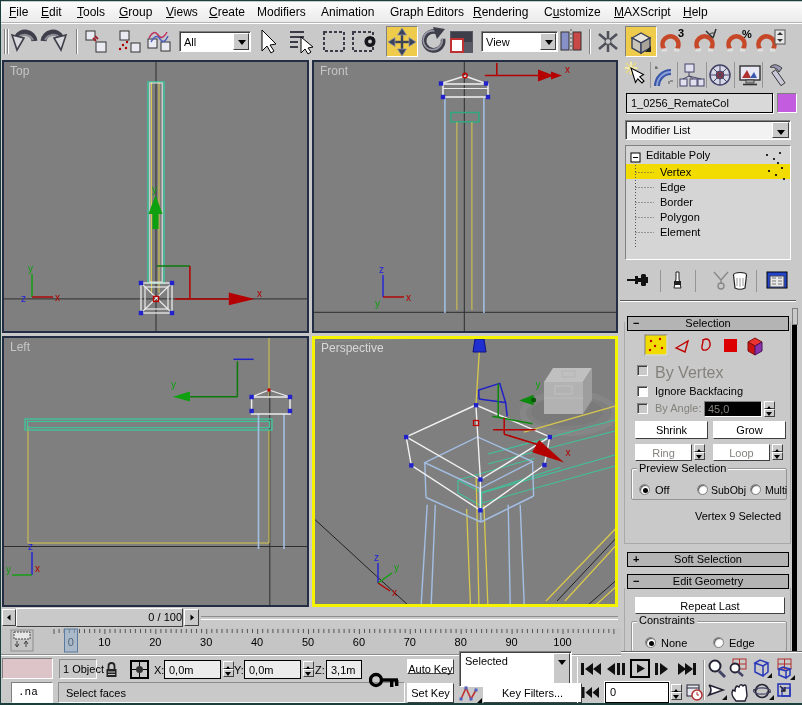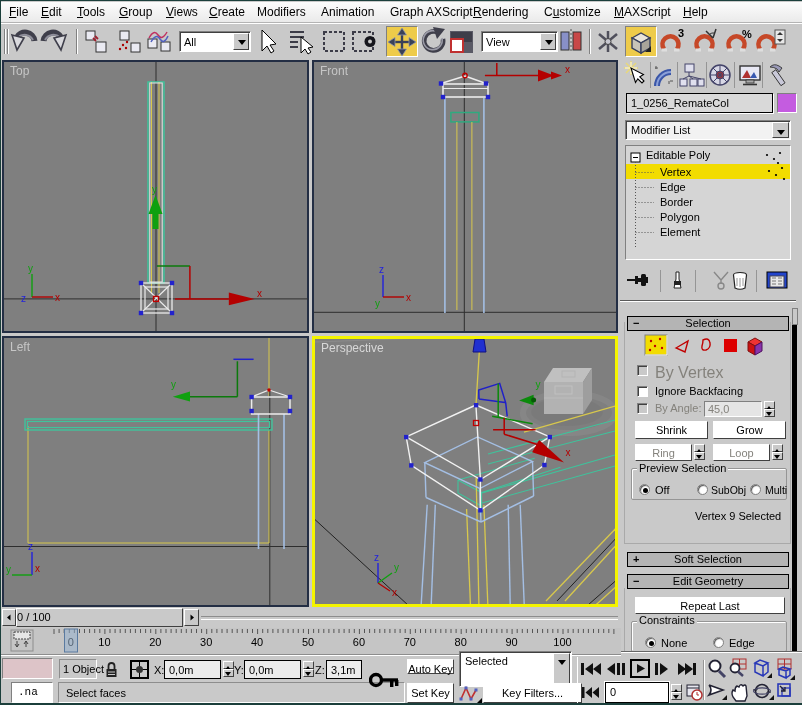--- a/index.html
+++ b/index.html
@@ -52,21 +52,21 @@
 <div id="w">
   <div id="menu">
     <span style="left:8px"><u>F</u>ile</span>
     <span style="left:40px"><u>E</u>dit</span>
     <span style="left:76px"><u>T</u>ools</span>
     <span style="left:118px"><u>G</u>roup</span>
     <span style="left:165px"><u>V</u>iews</span>
     <span style="left:208px"><u>C</u>reate</span>
     <span style="left:256px">Modifiers</span>
     <span style="left:320px">Animation</span>
-    <span style="left:389px">Graph AXScript</span>
+    <span style="left:389px">Graph Editors</span>
     <span style="left:472px"><u>R</u>endering</span>
     <span style="left:543px">C<u>u</u>stomize</span>
     <span style="left:613px"><u>M</u>AXScript</span>
     <span style="left:682px"><u>H</u>elp</span>
   </div>
   <div id="tb">
     <div class="tbtn ybtn" style="left:385px;top:2px;width:32px;height:31px;"></div>
     <div class="tbtn ybtn" style="left:624px;top:2px;width:32px;height:31px;"></div>
     <svg width="802" height="35" style="position:absolute;left:0;top:0">
 
@@ -532,21 +532,21 @@
         <polygon points="129,10 129,19 136,23 136,14" fill="#cc1111" stroke="#801010"></polygon>
         <polygon points="143,10 143,19 136,23 136,14" fill="#8833aa" stroke="#501060"></polygon>
       </g>
     </svg>
     <div class="chk dis" style="left:18px;top:307px;"></div>
     <span class="abs" style="left:36px;top:306px;font-size:16px;color:#84827c;">By Vertex</span>
     <div class="chk" style="left:18px;top:328px;"></div>
     <span class="abs" style="left:36px;top:327px;font-size:11px;">Ignore Backfacing</span>
     <div class="chk dis" style="left:18px;top:345px;"></div>
     <span class="abs" style="left:36px;top:344px;font-size:11px;color:#84827c;">By Angle:</span>
-    <div class="abs" style="left:85px;top:343px;width:58px;height:16px;background:#e5e5e5;border:1px solid;border-color:#808080 #fff #fff #808080;padding-left:44px;">
+    <div class="abs" style="left:85px;top:343px;width:58px;height:16px;background:#000000;border:1px solid;border-color:#808080 #fff #fff #808080;padding-left:44px;">
       <span style="position:absolute;left:3px;top:1px;font-size:11px;color:#84827c;">45,0</span>
       </div>
     <div class="spin" style="left:145px;top:343px;">
         <div class="up"></div>
         <div class="dn"></div>
       </div>
     <div class="btn" style="left:16px;top:363px;width:73px;height:18px;"><span style="position:relative;top:2px">Shrink</span></div>
     <div class="btn" style="left:94px;top:363px;width:73px;height:18px;"><span style="position:relative;top:2px">Grow</span></div>
     <div class="btn dis" style="left:16px;top:386px;width:57px;height:17px;"><span style="position:relative;top:2px">Ring</span></div>
     <div class="spin" style="left:75px;top:386px;">
@@ -588,21 +588,21 @@
   </div>
   <div id="bot">
     <div class="abs" style="left:0;top:0;width:620px;height:97px;background:#c9c9c9;"></div>
     <div class="abs" style="left:620px;top:45px;width:182px;height:52px;background:#c9c9c9;"></div>
     <div class="abs" style="left:619px;top:44px;width:183px;height:1px;background:#666;"></div>
     <div class="abs" style="left:619px;top:45px;width:183px;height:1px;background:#fff;"></div>
 
     <div class="raised abs" style="left:1px;top:2px;width:14px;height:17px;"><svg width="12" height="15">
           <path d="M 7.5 4.5 L 4 7.5 L 7.5 10.5 Z" fill="#000"></path>
         </svg></div>
-    <div class="raised abs" style="left:15px;top:1px;width:167px;height:19px;text-align:left;font-size:11px;"><span style="position:relative;top:2px;">0 / 100</span></div>
+    <div class="raised abs" style="left:15px;top:1px;width:167px;height:19px;text-align:right;font-size:11px;"><span style="position:relative;top:2px;">0 / 100</span></div>
     <div class="raised abs" style="left:183px;top:2px;width:15px;height:17px;"><svg width="13" height="15">
           <path d="M 5.5 4.5 L 9 7.5 L 5.5 10.5 Z" fill="#000"></path>
         </svg></div>
     <div class="abs" style="left:200px;top:9px;width:417px;height:4px;border-top:1px solid #8d8d8d;border-bottom:1px solid #fff;"></div>
 
     <svg width="620" height="29" style="position:absolute;left:0;top:21px;">
       <rect x="0" y="0" width="620" height="26" fill="#c5c5c5"></rect>
       <rect x="0" y="26" width="620" height="1" fill="#8d8d8d"></rect>
       <rect x="0" y="27" width="620" height="1" fill="#fff"></rect>
       <g stroke="#555">

